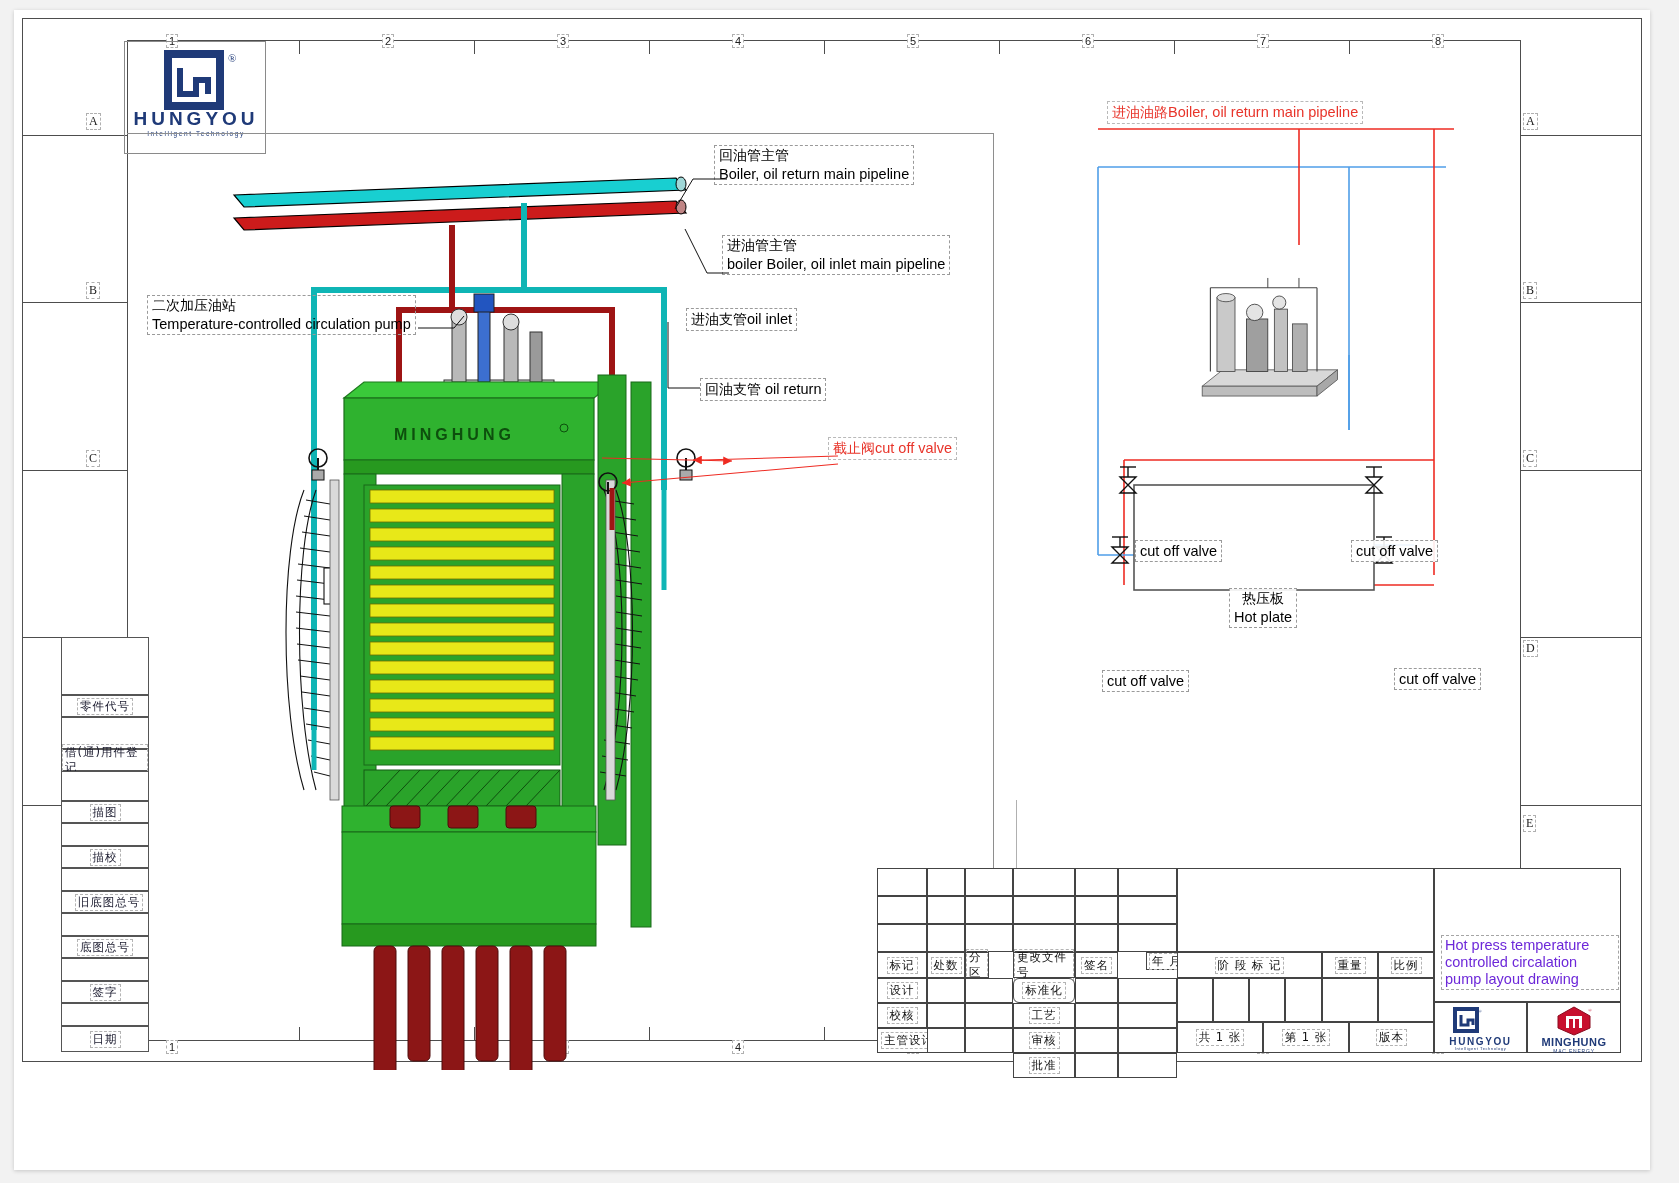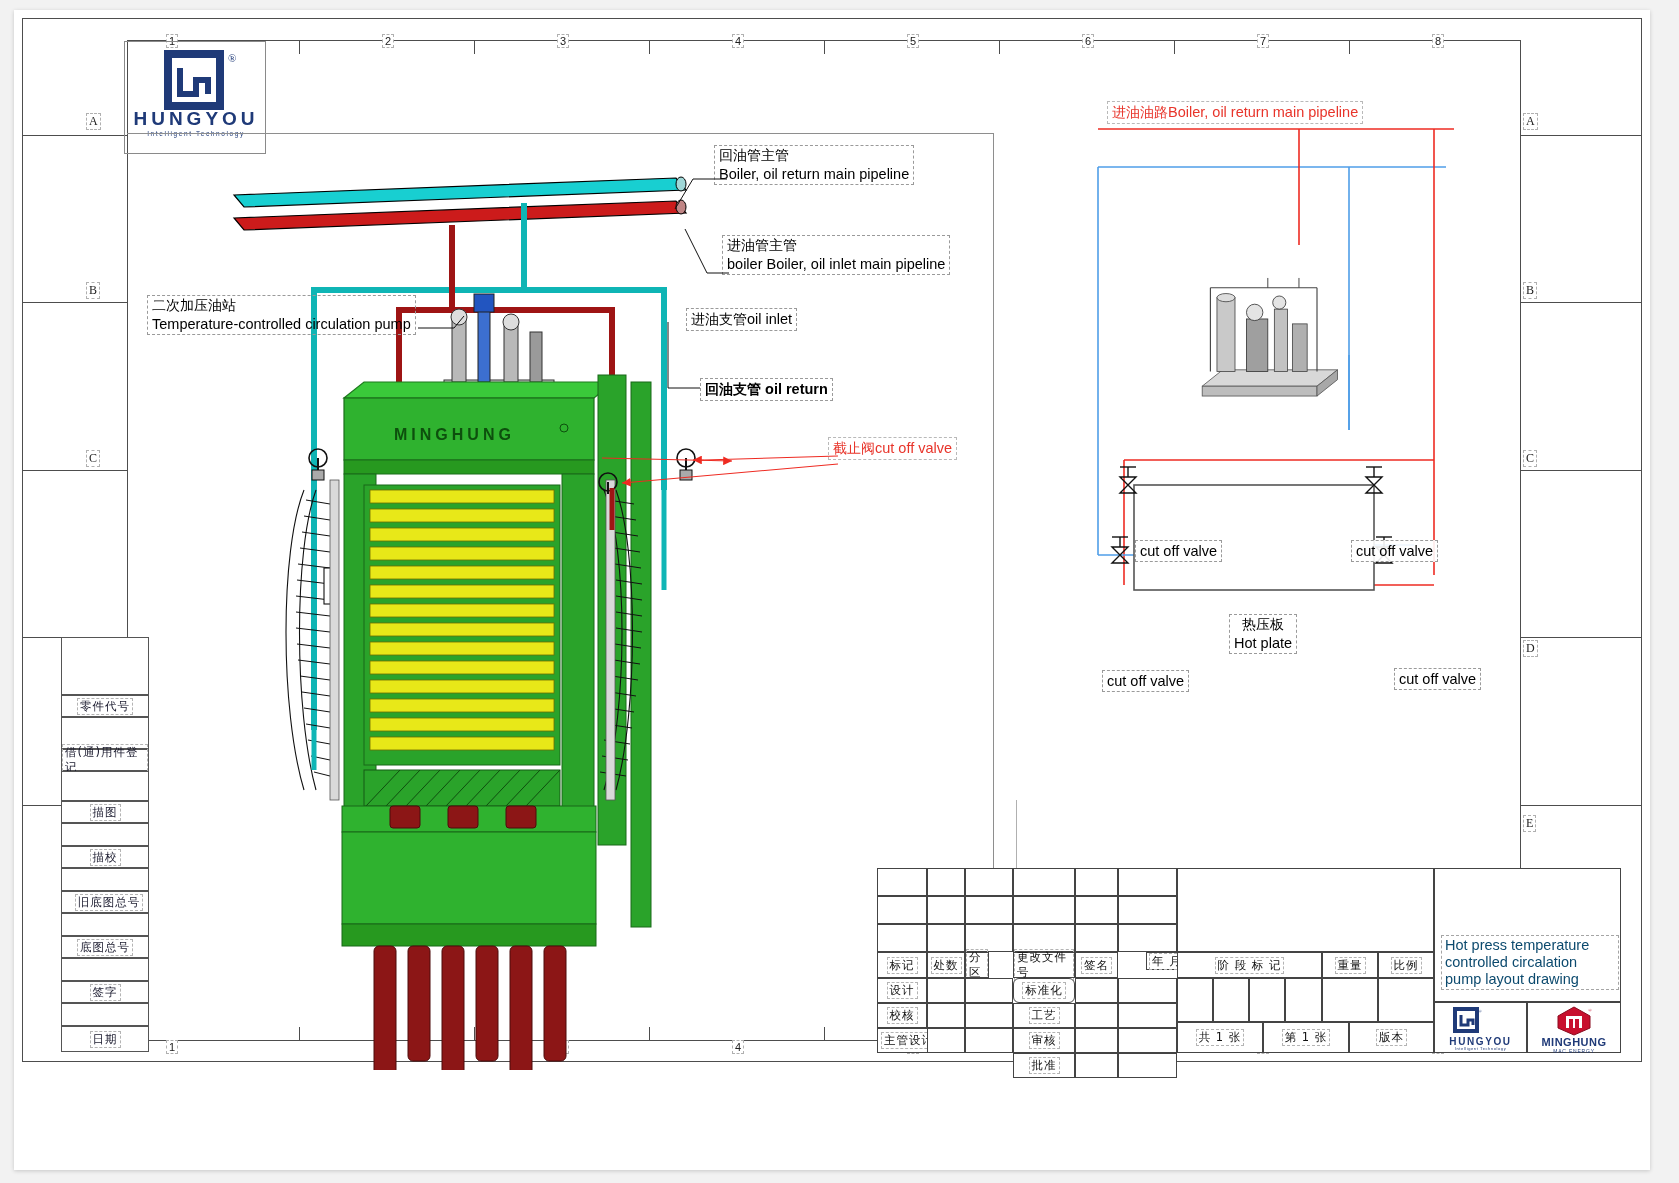--- a/index.html
+++ b/index.html
@@ -25,21 +25,21 @@
   
   .mcell{position:absolute;left:47px;width:88px;border:1px solid #555;box-sizing:border-box;
          display:flex;align-items:center;justify-content:center;font-size:11.5px;
          font-family:"DejaVu Sans",sans-serif;color:#1a1a2e;background:#fff;}
   .mcell span{border:1px dashed #b4b4b4;padding:0 2px;letter-spacing:1px;}
   .tbc{position:absolute;box-sizing:border-box;border:1px solid #444;display:flex;
        align-items:center;justify-content:center;font-size:11.5px;
        font-family:"DejaVu Sans",sans-serif;color:#111;background:#fff;}
   .tbc em{font-style:normal;border:1px dashed #b4b4b4;padding:0 2px;letter-spacing:1px;}
 
-  .mtitle{position:absolute;font-size:14.5px;line-height:1.18;color:#0c4a6e;
+  .mtitle{position:absolute;font-size:14.5px;line-height:1.18;color:#6d28d9;
           border:1px dashed #a5a5a5;padding:1px 3px;background:#fff;}
 
   svg{display:block;}
 </style>
 </head>
 <body>
 
 <div id="page">
   <div id="sheet">
 
@@ -334,21 +334,21 @@
       <div class="zh">二次加压油站</div>
       <div>Temperature-controlled circulation pump</div>
     </div>
     <svg style="position:absolute;left:404px;top:298px;" width="50" height="22">
       <path d="M0,20 L36,20 L46,8" fill="none" stroke="#111" stroke-width="1"></path>
     </svg>
 
     <div class="anno" style="left:672px;top:298px;">
       <span class="zh">进油支管</span><span>oil inlet</span>
     </div>
-    <div class="anno" style="left:686px;top:368px;font-weight:bold;">
+    <div class="anno" style="left:686px;top:368px;">
       <span class="zh">回油支管</span>&nbsp;<span>oil return</span>
     </div>
     <svg style="position:absolute;left:620px;top:310px;" width="70" height="75">
       <path d="M66,68 L34,68 L34,2" fill="none" stroke="#111" stroke-width="1"></path>
     </svg>
 
     <div class="anno red" style="left:814px;top:427px;">
       <span class="zh">截止阀</span><span>cut off valve</span>
     </div>
     <svg style="position:absolute;left:580px;top:440px;" width="245" height="45">
@@ -429,21 +429,21 @@
     <div class="anno red" style="left:1093px;top:91px;">
       <span class="zh">进油油路</span><span>Boiler, oil return main pipeline</span>
     </div>
 
 
     <div class="anno" style="left:1121px;top:530px;">cut off valve</div>
     <div class="anno" style="left:1337px;top:530px;">cut off valve</div>
     <div class="anno" style="left:1088px;top:660px;">cut off valve</div>
     <div class="anno" style="left:1380px;top:658px;">cut off valve</div>
 
-    <div class="anno" style="left:1215px;top:578px;text-align:center;margin-top:26px;">
+    <div class="anno" style="left:1215px;top:578px;text-align:center;">
       <div class="zh">热压板</div>
       <div>Hot plate</div>
     </div>
 
     <div class="tbc" style="left:863px;top:858px;width:50px;height:28px;"></div>
     <div class="tbc" style="left:913px;top:858px;width:38px;height:28px;"></div>
     <div class="tbc" style="left:951px;top:858px;width:48px;height:28px;"></div>
     <div class="tbc" style="left:999px;top:858px;width:62px;height:28px;"></div>
     <div class="tbc" style="left:1061px;top:858px;width:43px;height:28px;"></div>
     <div class="tbc" style="left:1104px;top:858px;width:59px;height:28px;"></div>

